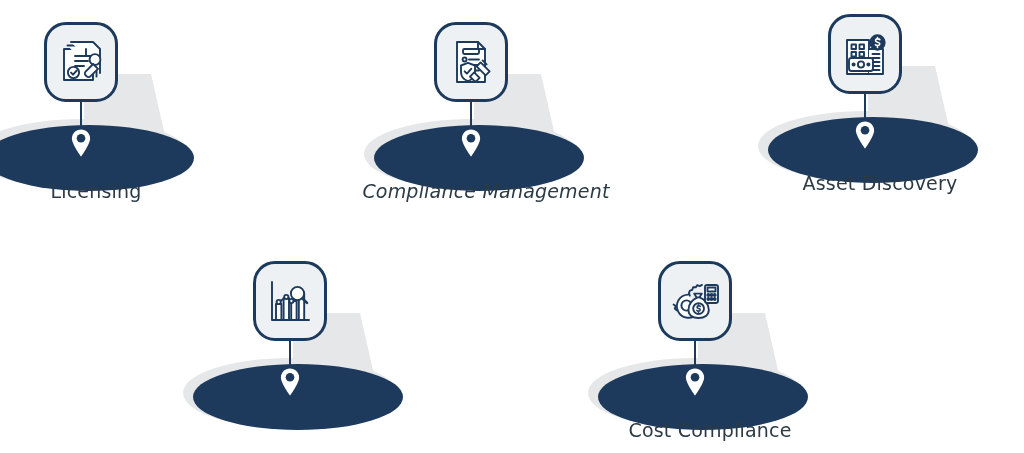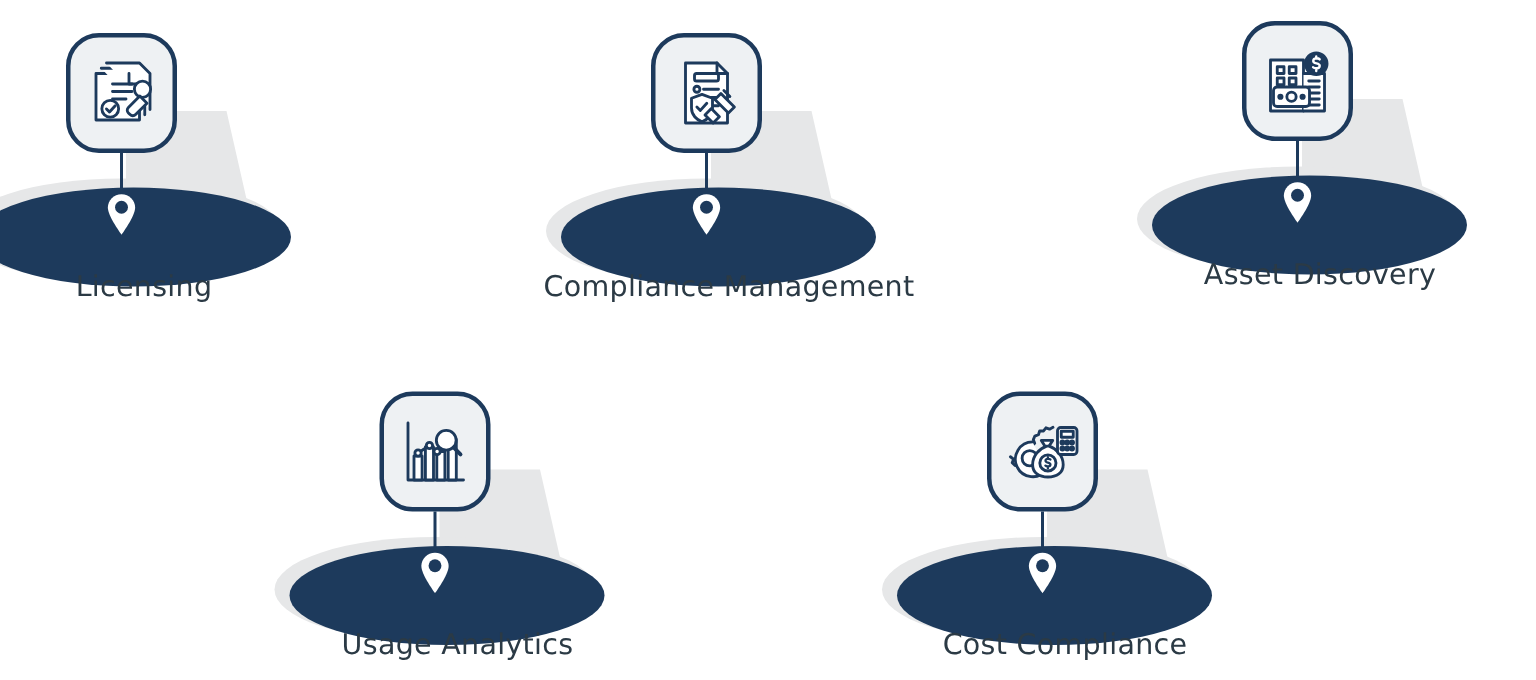--- a/index.html
+++ b/index.html
@@ -122,21 +122,21 @@
       <circle cx="41" cy="24.5" r="5.4" fill="#ffffff"></circle>
       <path d="M39.2 29 l-7.6 7.6 a2.6 2.6 0 0 0 0 3.7 l1.1 1.1 a2.6 2.6 0 0 0 3.7 0 l7.6 -7.6 Z" fill="#ffffff"></path>
     </svg>
       </div>
       <div class="pin"><svg width="22" height="30" viewBox="0 0 22 30">
           <path d="M11 1.5 C5.9 1.5 1.9 5.5 1.9 10.4 C1.9 16.2 11 28.5 11 28.5 C11 28.5 20.1 16.2 20.1 10.4 C20.1 5.5 16.1 1.5 11 1.5 Z" fill="#ffffff"></path>
           <circle cx="11" cy="10.2" r="4.3" fill="#1d3a5c"></circle>
         </svg></div>
       <div class="caption">Licensing</div>
     </div>
-    <div class="node" style="left: 356px; top: 12px;">
+    <div class="node" style="left: 356px; top: 12px; font-style: italic;">
       <div class="shade"><svg width="260" height="215" viewBox="0 0 260 215">
           <polygon points="118,62 185,62 200,128 118,140" fill="#e6e7e8"></polygon>
         </svg></div>
       <div class="base"><svg width="230" height="78" viewBox="0 0 230 78">
           <ellipse cx="110" cy="37" rx="107" ry="35" fill="#e6e7e8"></ellipse>
           <ellipse cx="118" cy="41" rx="105" ry="33" fill="#1d3a5c"></ellipse>
         </svg></div>
       <div class="stem"></div>
       <div class="tile">
     <svg width="54" height="54" viewBox="0 0 54 54" fill="none" stroke="#1d3a5c" stroke-width="1.9" stroke-linecap="round" stroke-linejoin="round">
@@ -211,21 +211,20 @@
       <circle cx="23.3" cy="23" r="2.1" fill="#ffffff"></circle>
       <circle cx="28.4" cy="27" r="2.1" fill="#ffffff"></circle>
       <circle cx="34.5" cy="19.5" r="6.6" fill="#ffffff"></circle>
       <path d="M39.4 24.3 l4.6 4.6" stroke-width="2.6"></path>
     </svg>
       </div>
       <div class="pin"><svg width="22" height="30" viewBox="0 0 22 30">
           <path d="M11 1.5 C5.9 1.5 1.9 5.5 1.9 10.4 C1.9 16.2 11 28.5 11 28.5 C11 28.5 20.1 16.2 20.1 10.4 C20.1 5.5 16.1 1.5 11 1.5 Z" fill="#ffffff"></path>
           <circle cx="11" cy="10.2" r="4.3" fill="#1d3a5c"></circle>
         </svg></div>
-      <div class="caption">Usage Analytics</div>
     </div>
     <div class="node" style="left: 580px; top: 251px;">
       <div class="shade"><svg width="260" height="215" viewBox="0 0 260 215">
           <polygon points="118,62 185,62 200,128 118,140" fill="#e6e7e8"></polygon>
         </svg></div>
       <div class="base"><svg width="230" height="78" viewBox="0 0 230 78">
           <ellipse cx="110" cy="37" rx="107" ry="35" fill="#e6e7e8"></ellipse>
           <ellipse cx="118" cy="41" rx="105" ry="33" fill="#1d3a5c"></ellipse>
         </svg></div>
       <div class="stem"></div>

